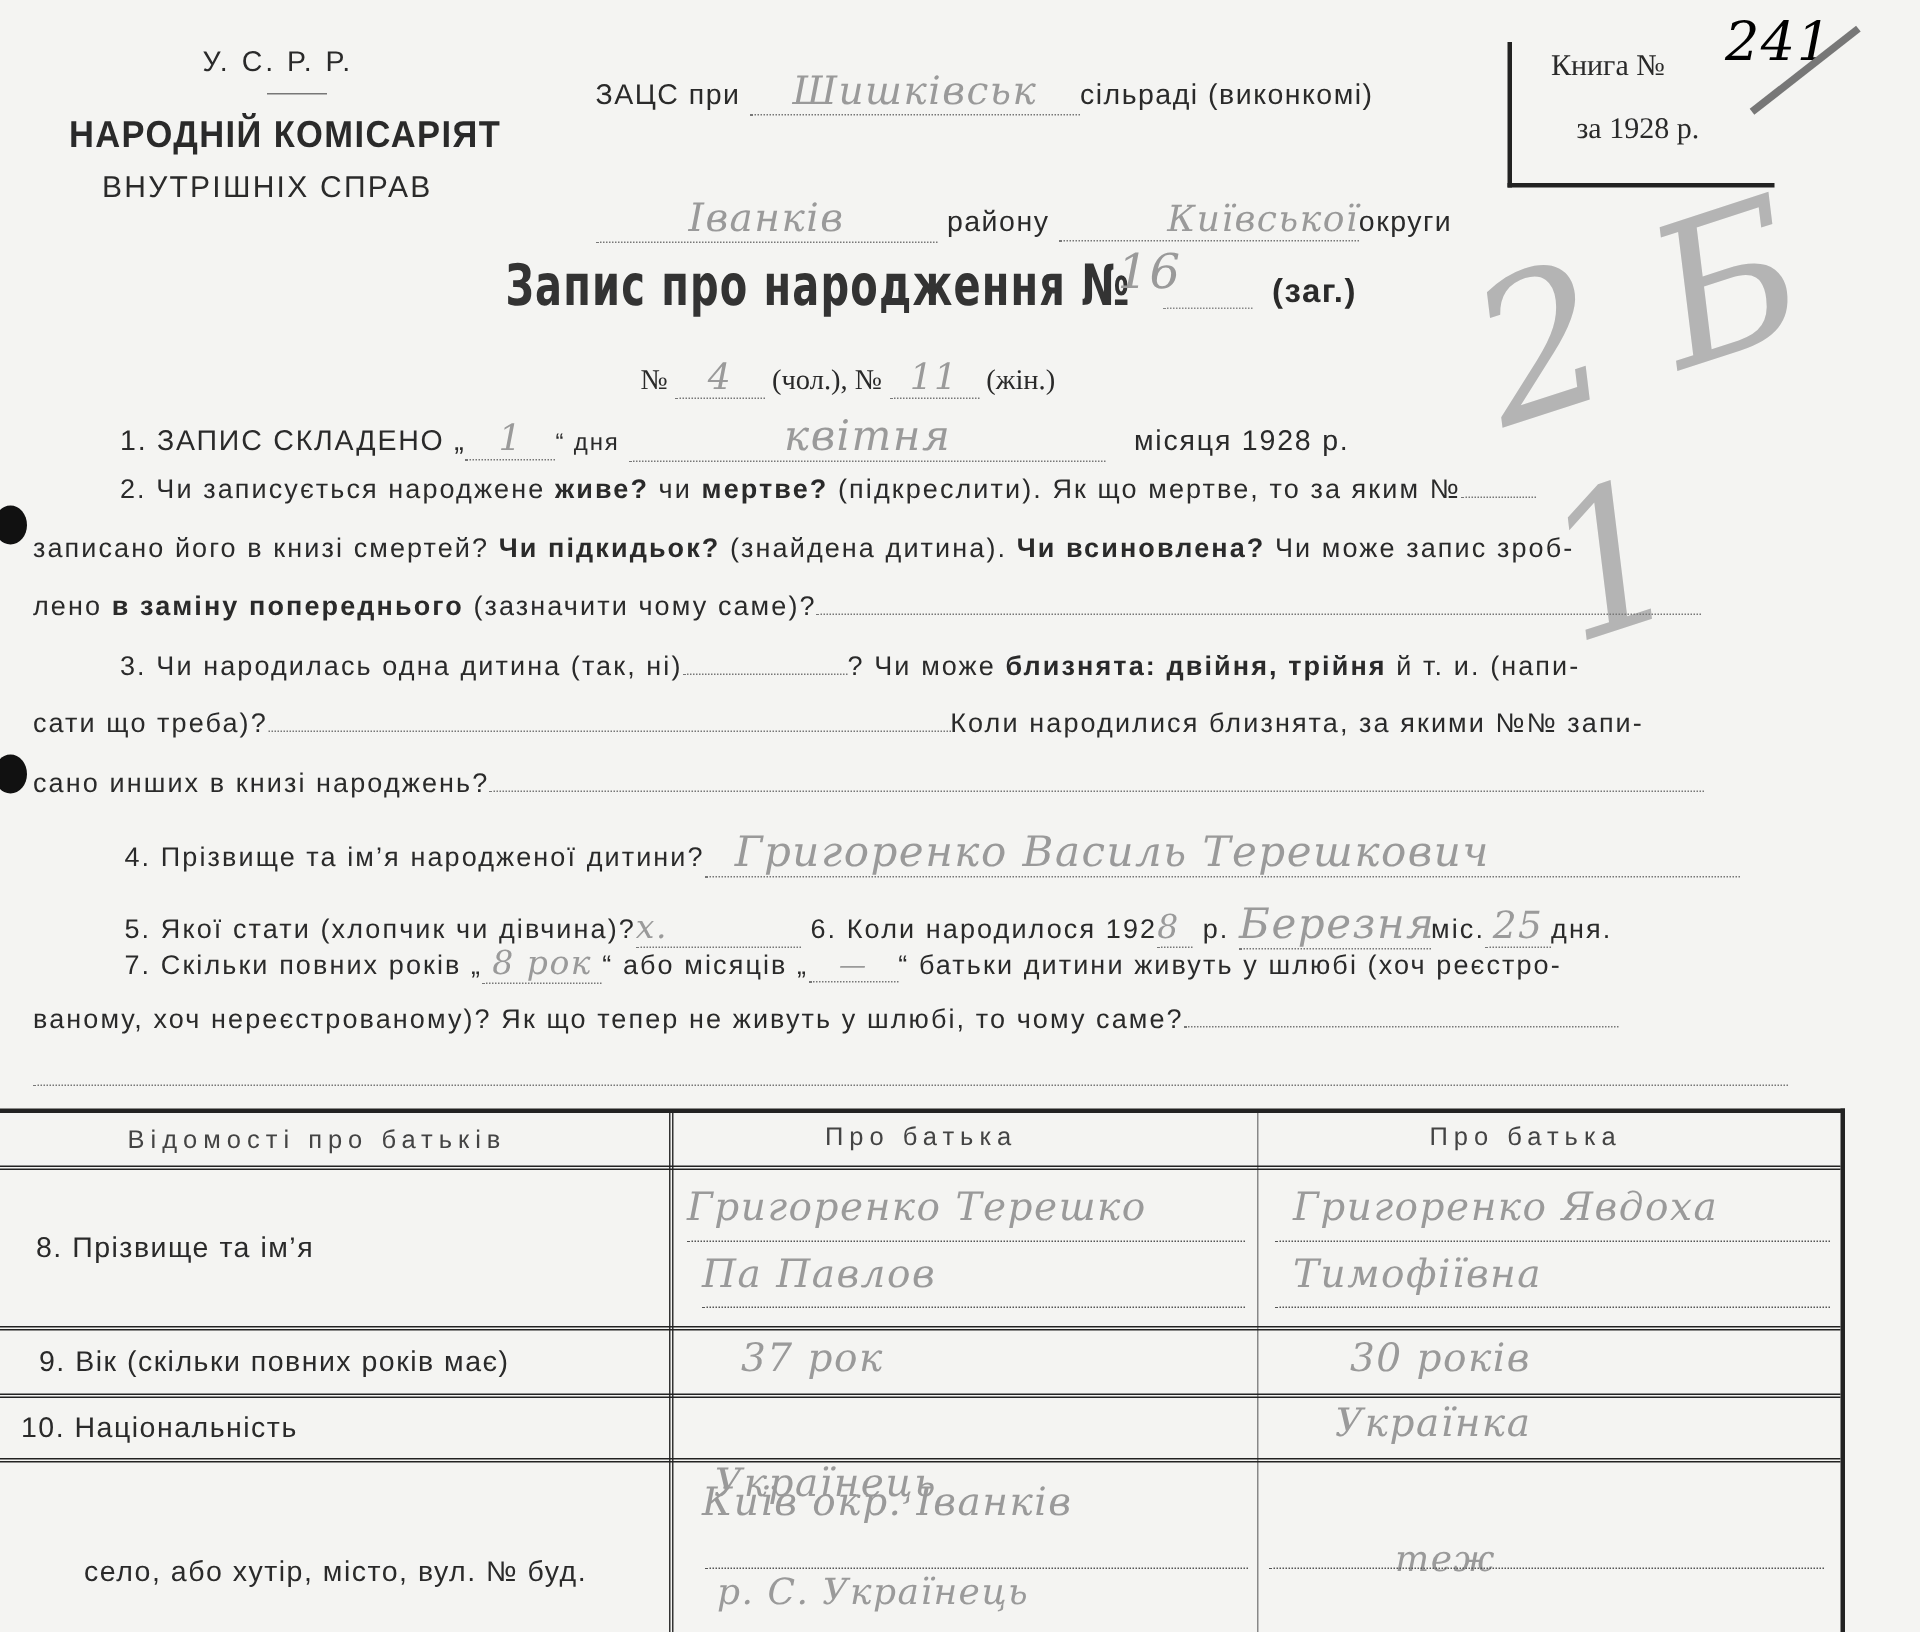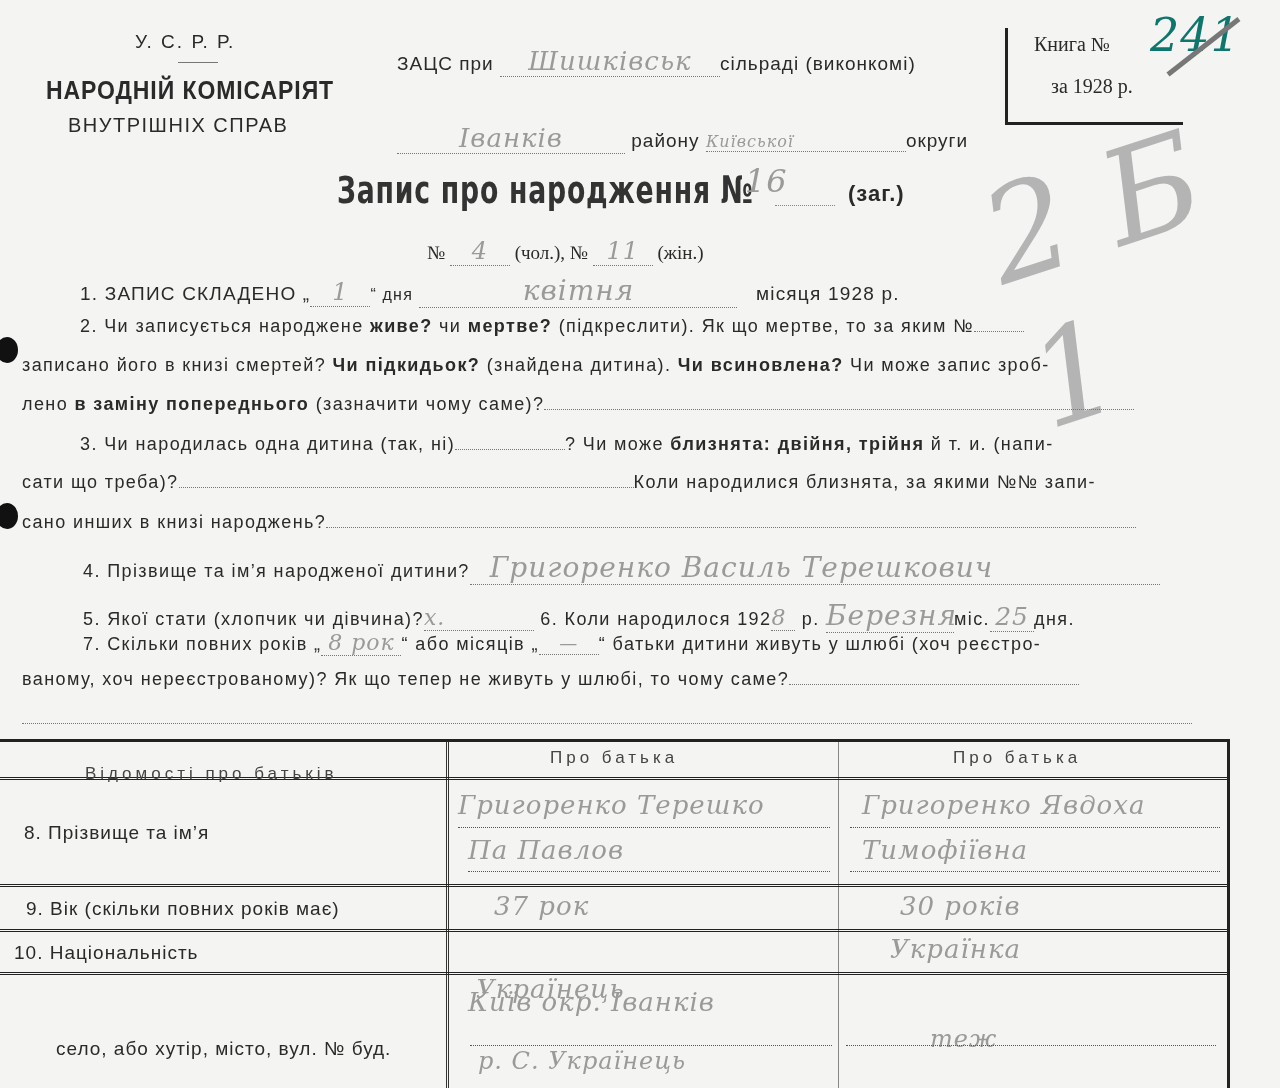--- a/index.html
+++ b/index.html
@@ -77,26 +77,26 @@
 <div class="abs hdr-narkom">НАРОДНІЙ КОМІСАРІЯТ</div>
 <div class="abs hdr-vnutr">ВНУТРІШНІХ СПРАВ</div>
 
 <div class="abs zags-line">
   <span>ЗАЦС при</span>
   <span class="dots hand" style="width:220px; font-size:26px; text-align:center;">Шишківськ</span><span>сільраді (виконкомі)</span>
 </div>
 <div class="abs district-line">
   <span class="dots hand" style="width:228px; font-size:26px; text-align:center;">Іванків</span>
   <span>району</span>
-  <span class="dots hand" style="width:200px; font-size:16px; text-align:left;margin-top:36px;">Київської</span><span>округи</span>
+  <span class="dots hand" style="width:200px; font-size:24px; text-align:right;margin-top:36px;">Київської</span><span>округи</span>
 </div>
 
 <div class="book-box"></div>
 <div class="abs serif book-label">Книга №</div>
-<div class="abs hand" style="left:1150px; top:8px; font-size:46px; color:#0f766e;text-align:right;">241</div>
+<div class="abs hand" style="left:1150px; top:8px; font-size:36px; color:#000000;text-align:right;">241</div>
 <div class="abs serif book-year">за 1928 р.</div>
 <div class="abs" style="left:1168px; top:72px; width:90px; border-top:5px solid #777; transform:rotate(-38deg); transform-origin:left;"></div>
 
 <div class="bigmark" style="left:1005px; top:120px;">2 Б 1</div>
 
 <div class="abs title cond">Запис про народження №</div>
 <div class="abs hand" style="left:745px; top:162px; font-size:32px;">16</div>
 <div class="abs" style="left:775px; top:205px; width:60px; border-bottom:1px dotted #888;"></div>
 <div class="abs title-suffix">(заг.)</div>
 
@@ -152,21 +152,21 @@
 <div class="abs line" style="left:22px; top:669px;">
   <span>ваному, хоч нереєстрованому)? Як що тепер не живуть у шлюбі, то чому саме?</span><span class="dots" style="width:290px;"></span>
 </div>
 <div class="abs" style="left:22px; top:723px; width:1170px; border-bottom:1px dotted #777;"></div>
 
 <div class="tbl">
   <div class="vline-1"></div>
   <div class="vline-2" style="top:0; bottom:0;"></div>
 
   <div class="tbl-row" style="top:0; height:35px;">
-    <div class="abs th" style="left:85px; top:8px;margin-top:14px;">Відомості про батьків</div>
+    <div class="abs th" style="left:85px; top:8px;">Відомості про батьків</div>
     <div class="abs th" style="left:550px; top:6px;">Про батька</div>
     <div class="abs th" style="left:953px; top:6px;">Про батька</div>
   </div>
 
   <div class="tbl-row" style="top:38px; height:104px;">
     <div class="abs td-label" style="left:24px; top:42px;">8. Прізвище та ім’я</div>
     <div class="abs hand" style="left:458px; top:10px; font-size:26px;">Григоренко Терешко</div>
     <div class="cell-dots" style="left:458px; top:47px; width:372px;"></div>
     <div class="abs hand" style="left:468px; top:55px; font-size:26px;">Па Павлов</div>
     <div class="cell-dots" style="left:468px; top:91px; width:362px;"></div>

